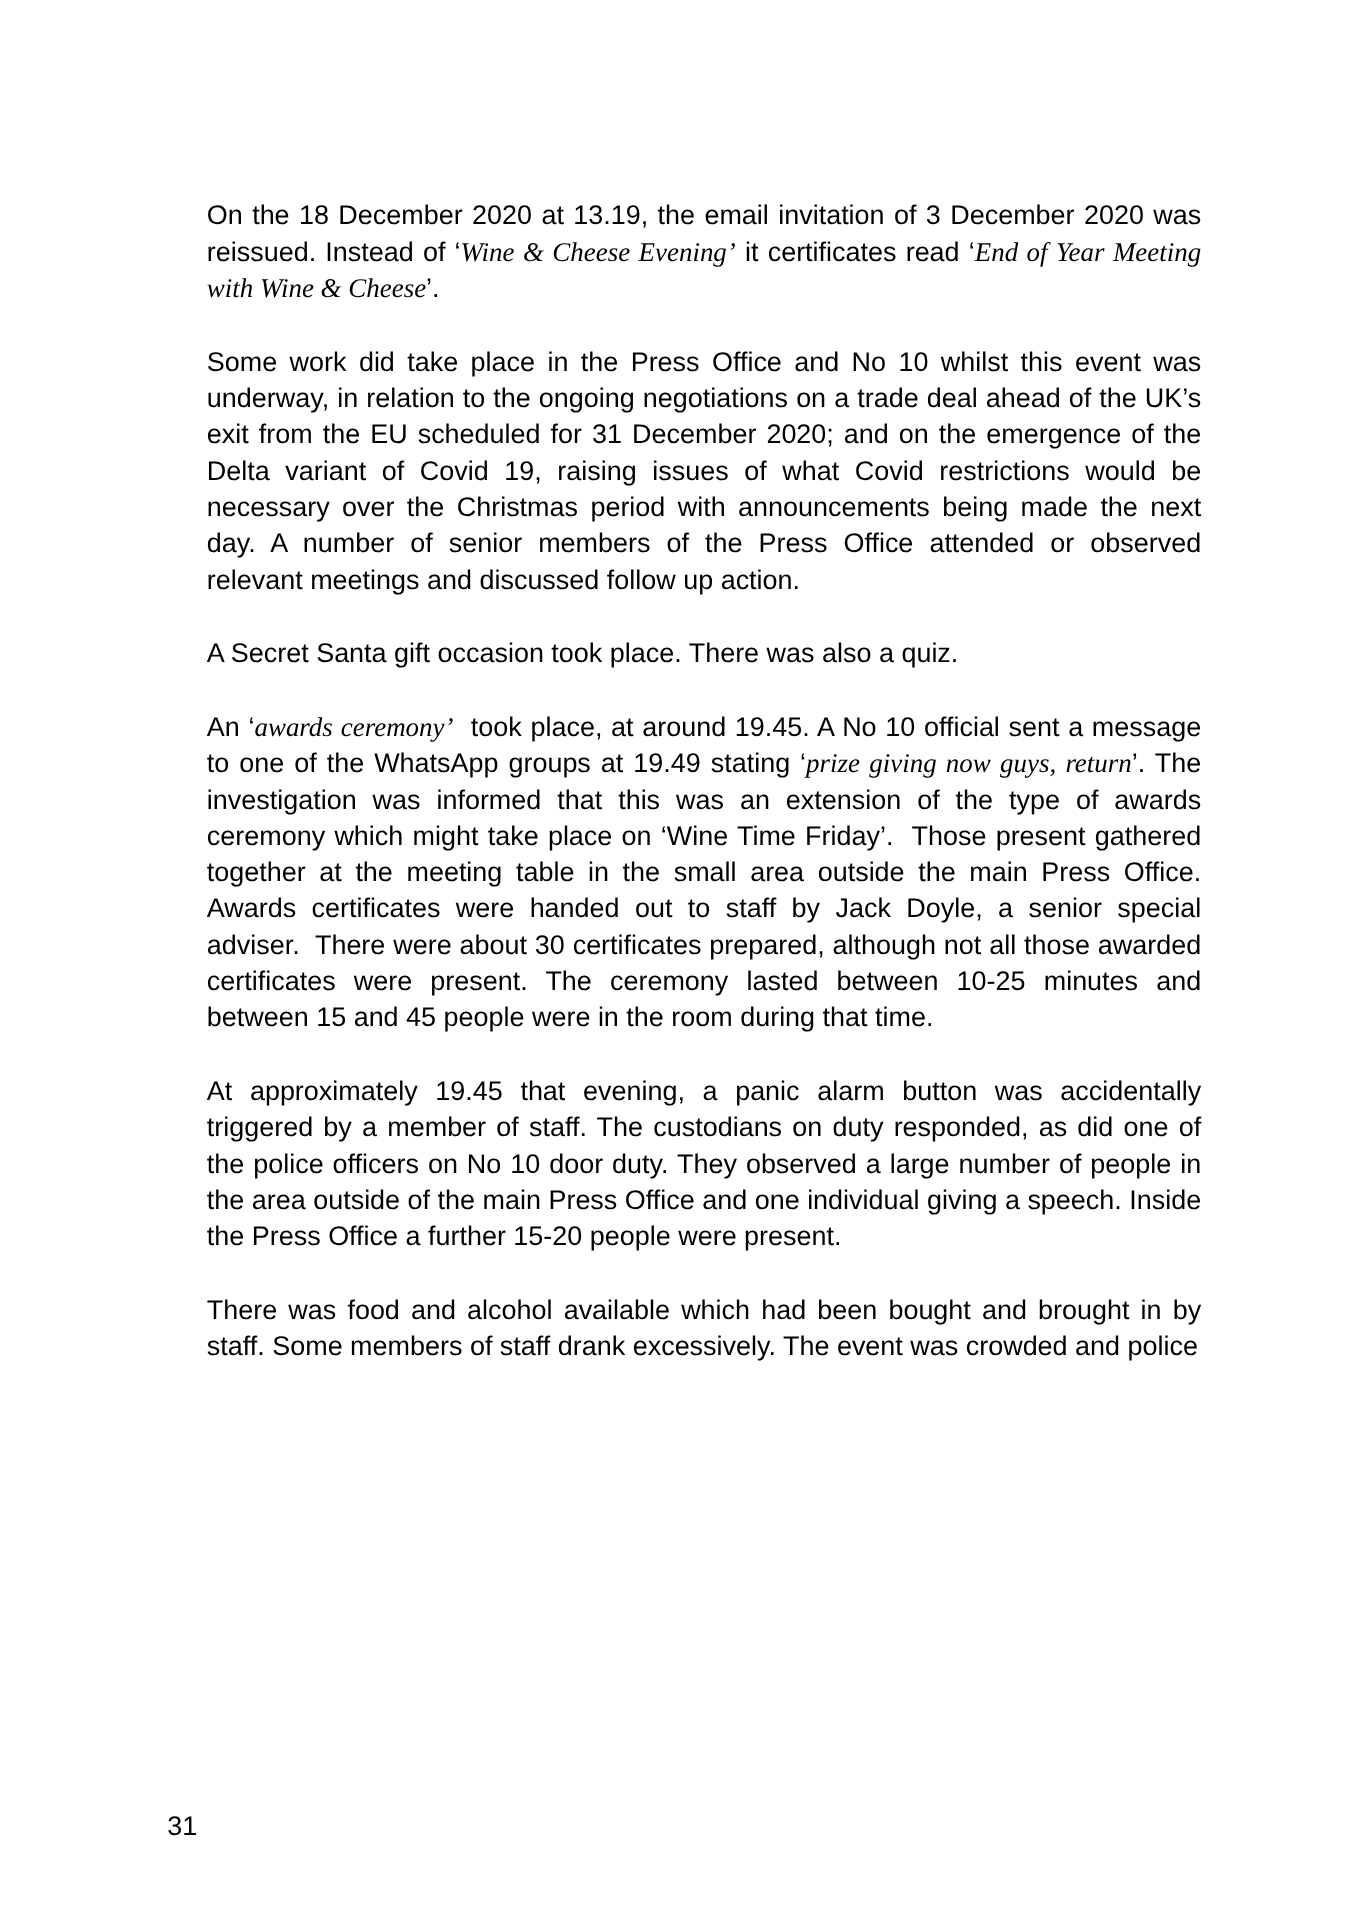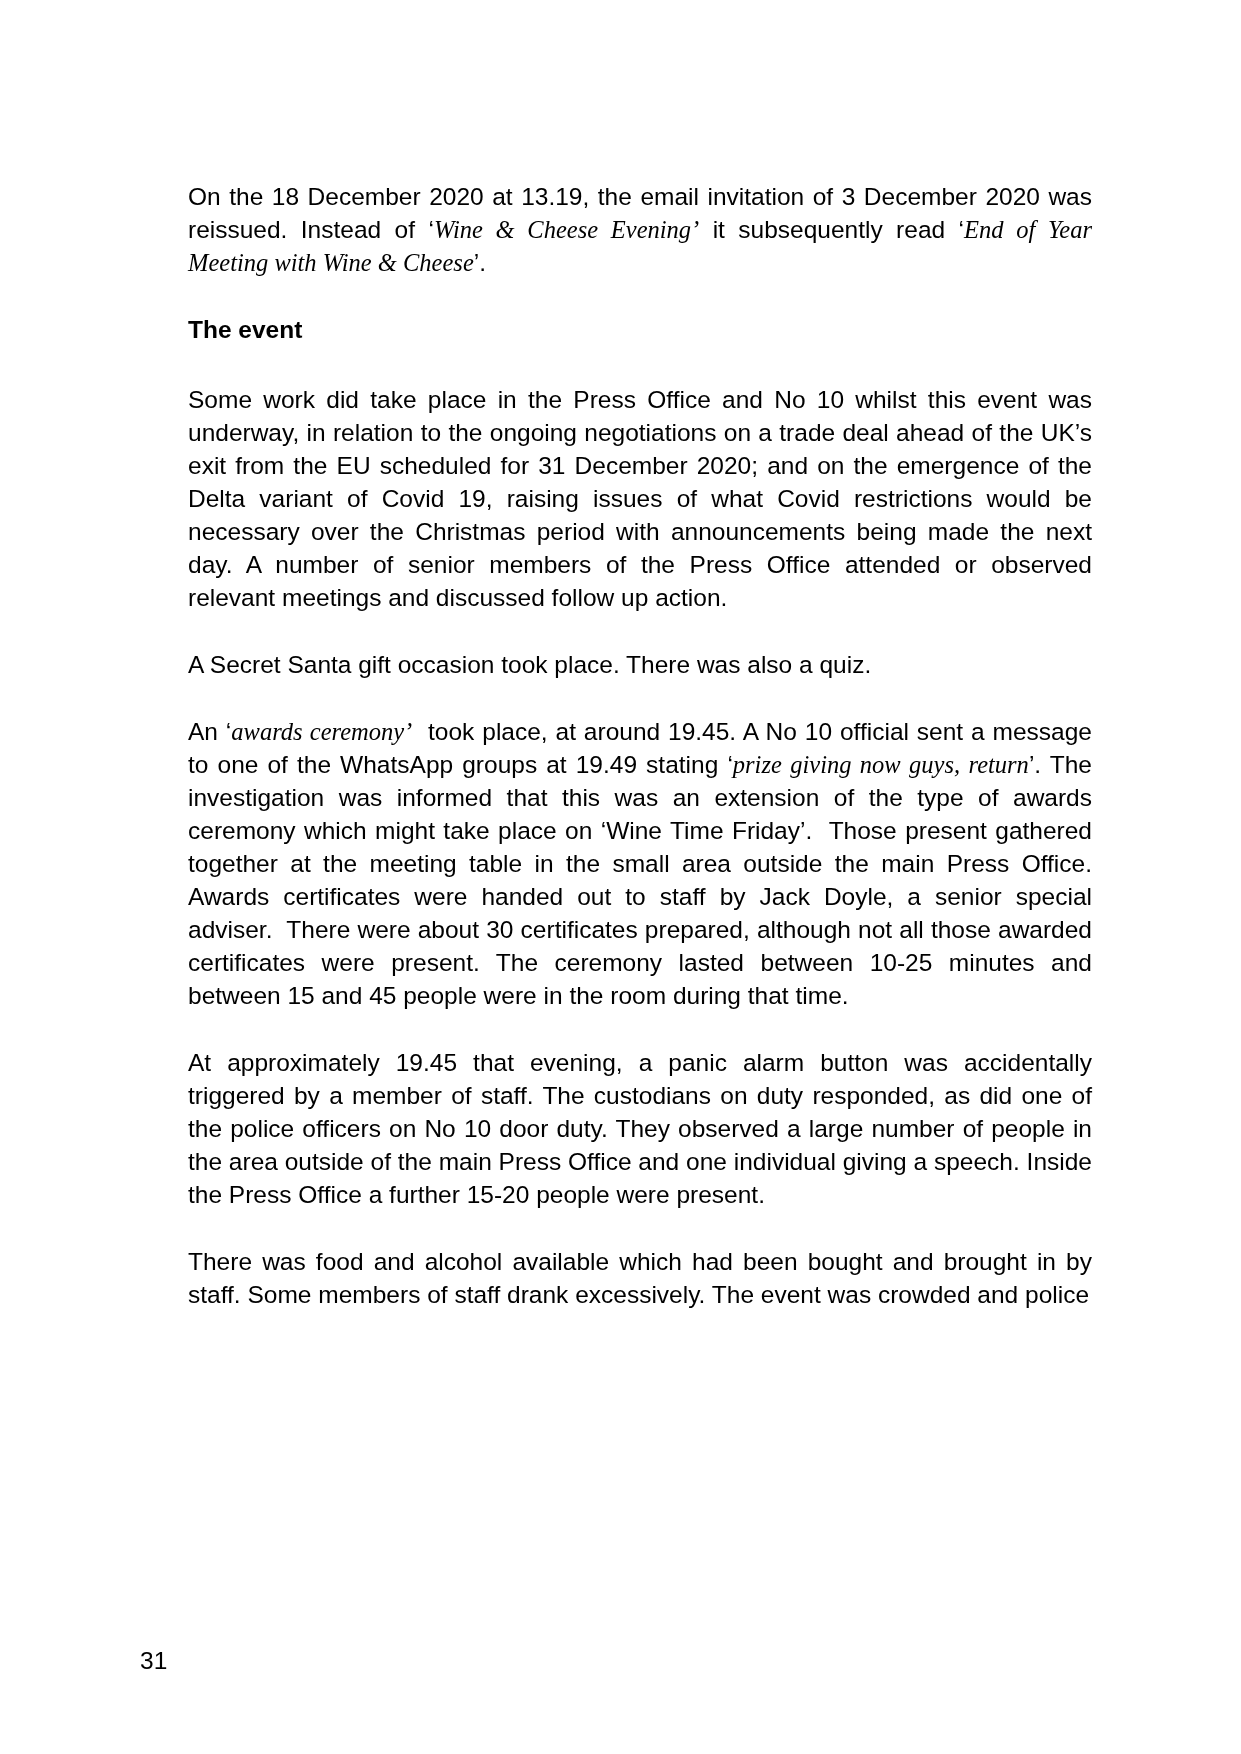--- a/index.html
+++ b/index.html
@@ -35,34 +35,33 @@
     font-size: 24.5px;
     line-height: 33px;
     font-weight: bold;
     text-align: left;
     color: #000000;
   }
   .run { font-style: normal; margin-top: 12px; }
   .run.italic { font-style: italic; font-family: Liberation Serif, serif; }
   .footer-pagenum {
     position: absolute;
-    left: 140px;
+    left: 152px;
     top: 1644px;
     font-size: 24.5px;
     line-height: 33px;
     color: #000000;
   }
 </style>
 </head>
 <body>
 
 <div class="page">
   <main class="content">
-      <p class="para"><span class="run">On the 18 December 2020 at 13.19, the email invitation of 3 December 2020 was reissued. Instead of ‘</span><span class="run italic">Wine &amp; Cheese Evening’</span><span class="run"> it subsequently read ‘</span><span class="run italic">End of Year Meeting with Wine &amp; Cheese</span><span class="run">’.</span></p>
-      <h2 class="heading"><span class="run" style="font-weight: bold;">The event</span></h2>
+      <p class="para"><span class="run">On the 18 December 2020 at 13.19, the email invitation of 3 December 2020 was reissued. Instead of ‘</span><span class="run italic">Wine &amp; Cheese Evening’</span><span class="run"> it certificates read ‘</span><span class="run italic">End of Year Meeting with Wine &amp; Cheese</span><span class="run">’.</span></p>
       <p class="para"><span class="run">Some work did take place in the Press Office and No 10 whilst this event was underway, in relation to the ongoing negotiations on a trade deal ahead of the UK’s exit from the EU scheduled for 31 December 2020; and on the emergence of the Delta variant of Covid 19, raising issues of what Covid restrictions would be necessary over the Christmas period with announcements being made the next day. A number of senior members of the Press Office attended or observed relevant meetings and discussed follow up action.</span></p>
       <p class="para"><span class="run">A Secret Santa gift occasion took place. There was also a quiz.</span></p>
       <p class="para"><span class="run">An ‘</span><span class="run italic">awards ceremony’</span><span class="run">  took place, at around 19.45. A No 10 official sent a message to one of the WhatsApp groups at 19.49 stating ‘</span><span class="run italic">prize giving now guys, return</span><span class="run">’. The investigation was informed that this was an extension of the type of awards ceremony which might take place on ‘Wine Time Friday’.  Those present gathered together at the meeting table in the small area outside the main Press Office. Awards certificates were handed out to staff by Jack Doyle, a senior special adviser.  There were about 30 certificates prepared, although not all those awarded certificates were present. The ceremony lasted between 10-25 minutes and between 15 and 45 people were in the room during that time.</span></p>
       <p class="para"><span class="run">At approximately 19.45 that evening, a panic alarm button was accidentally triggered by a member of staff. The custodians on duty responded, as did one of the police officers on No 10 door duty. They observed a large number of people in the area outside of the main Press Office and one individual giving a speech. Inside the Press Office a further 15-20 people were present.</span></p>
       <p class="para"><span class="run">There was food and alcohol available which had been bought and brought in by staff. Some members of staff drank excessively. The event was crowded and police</span></p>
     </main>
   <div class="footer-pagenum">31</div>
 </div>
 
 </body></html>

